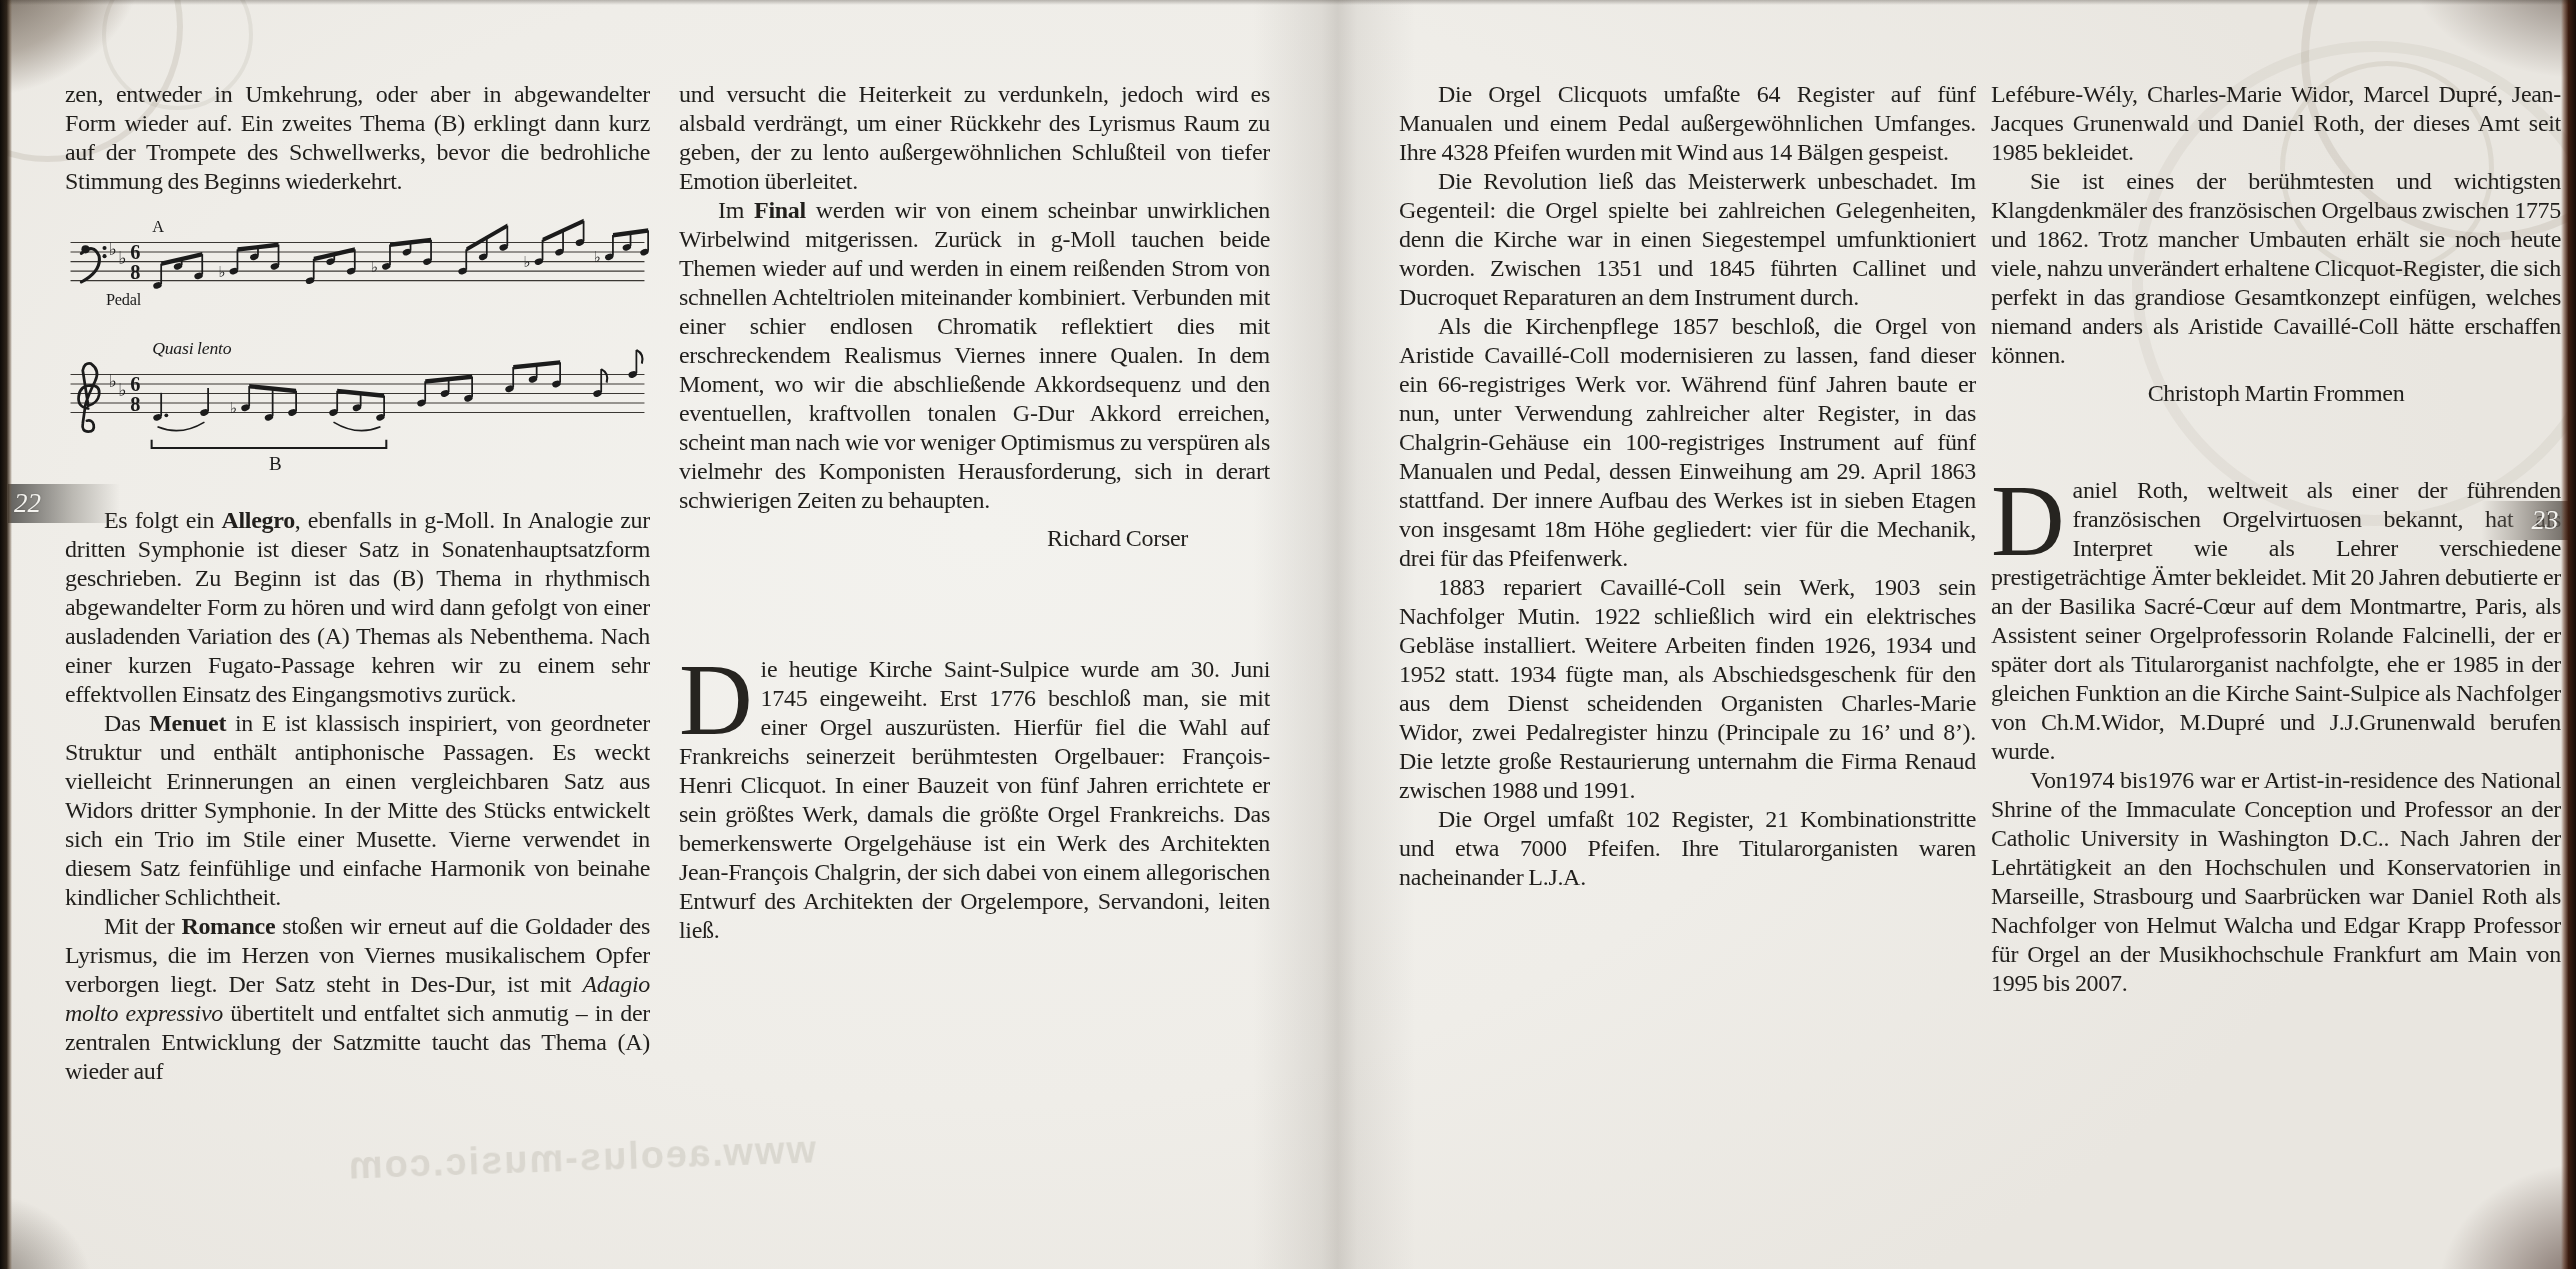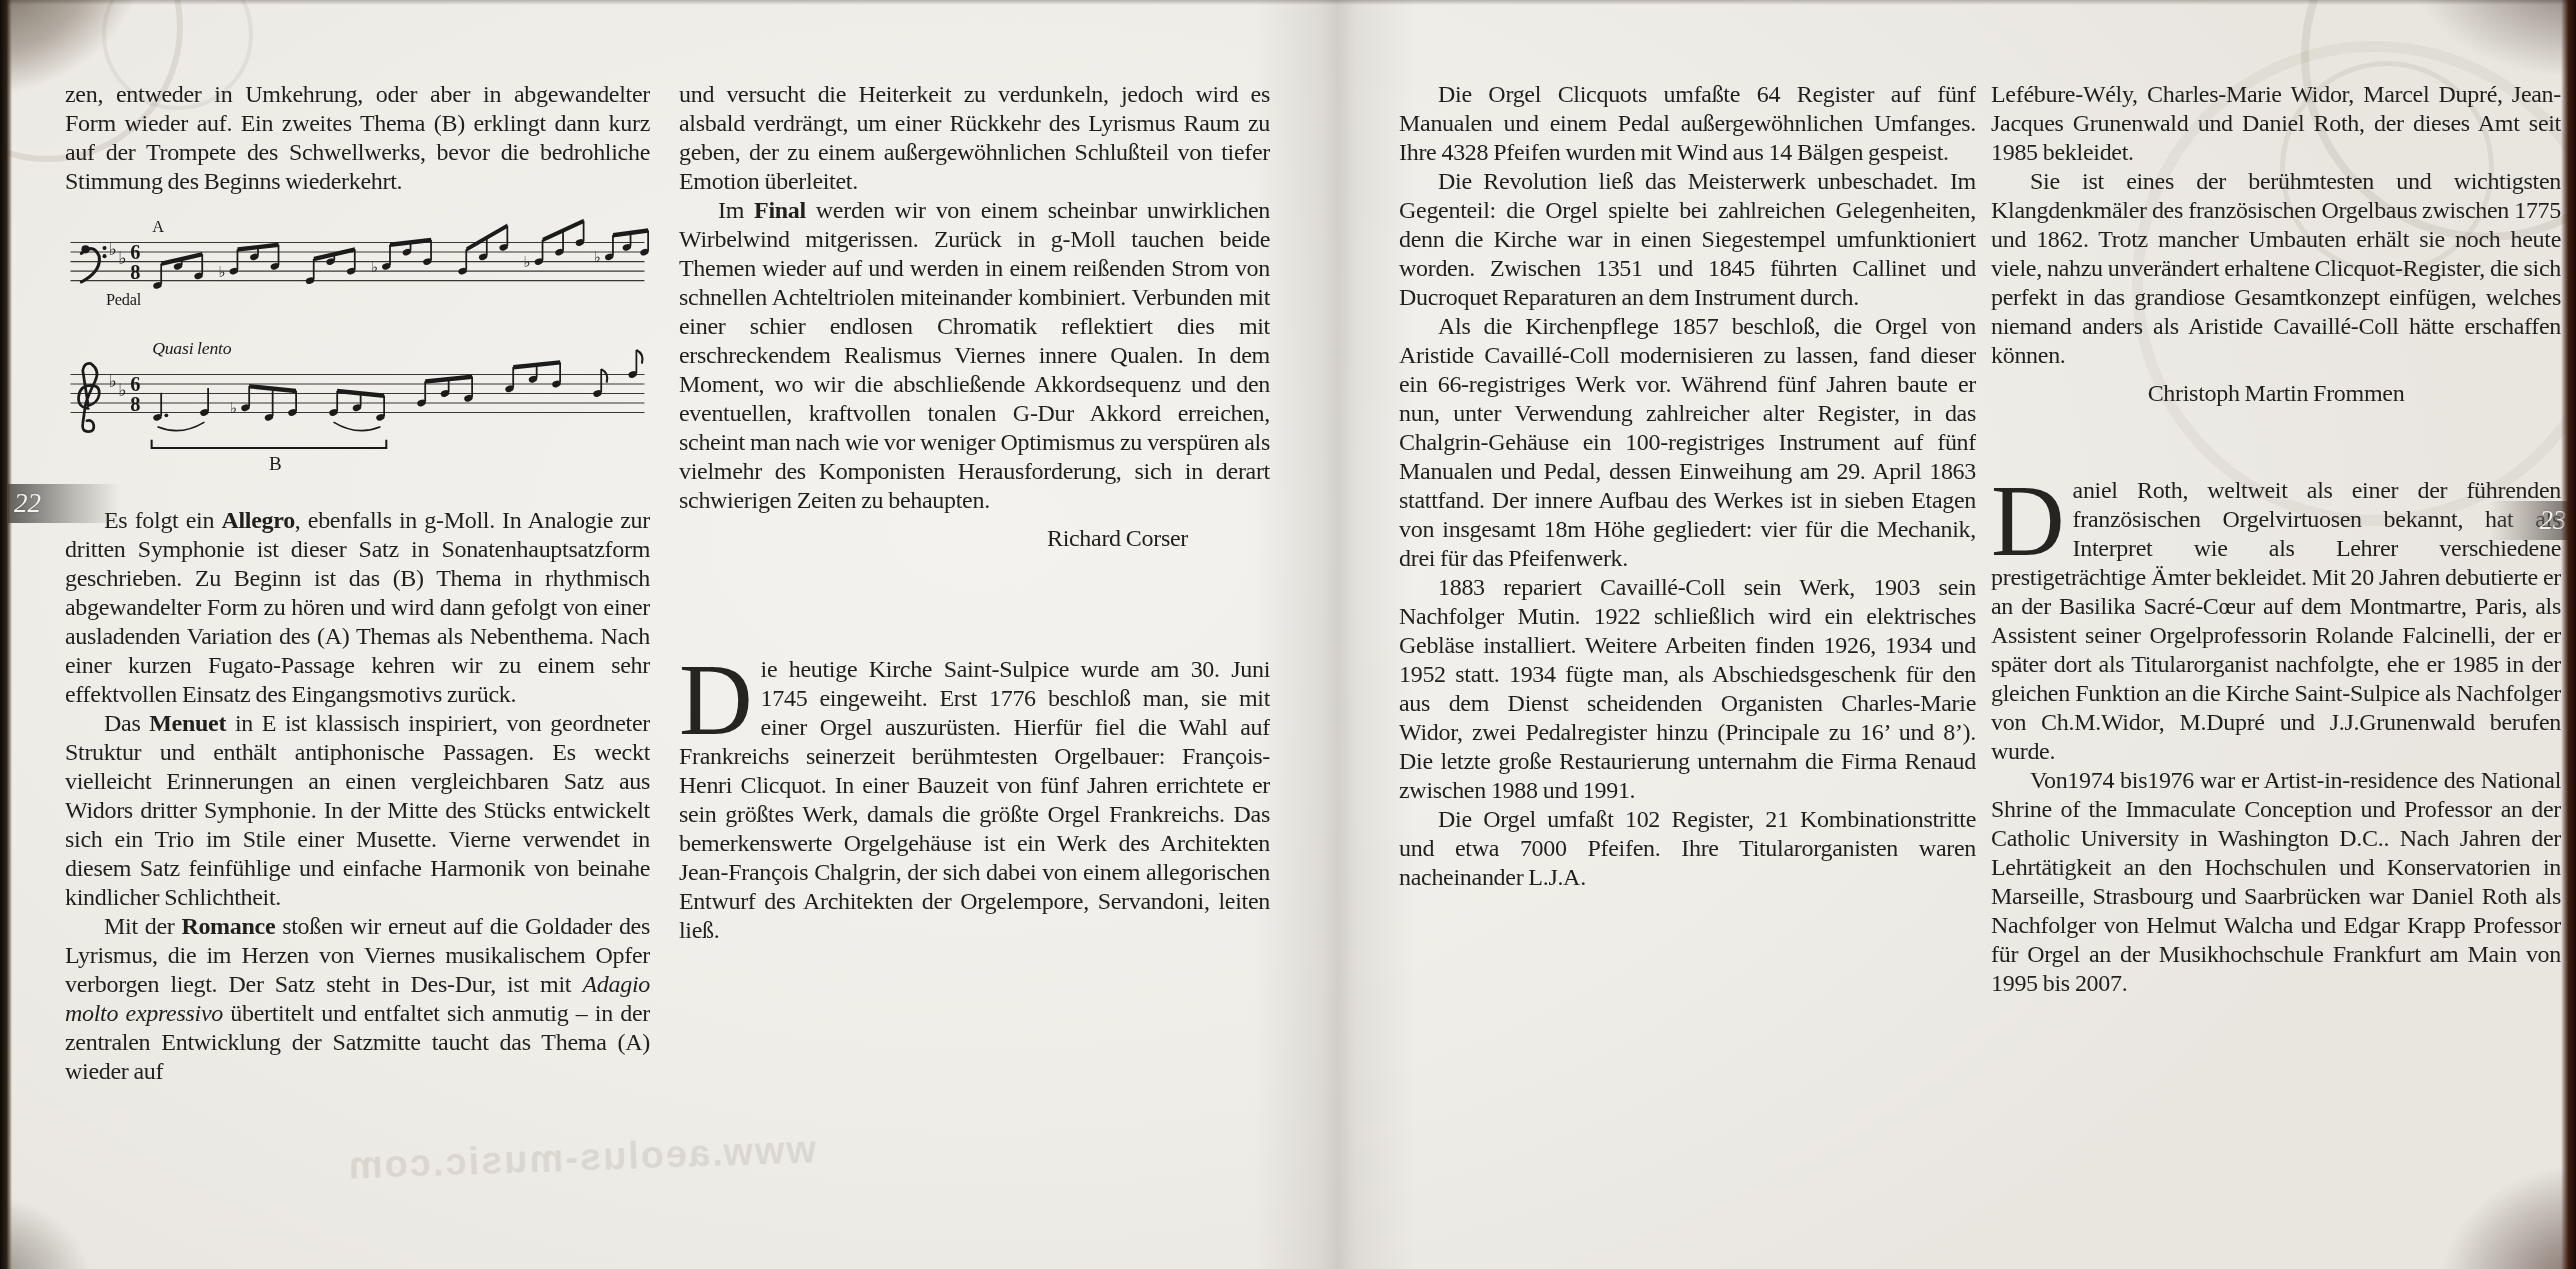--- a/index.html
+++ b/index.html
@@ -28,21 +28,21 @@
   .g3{right:-41px;top:41px;width:463px;height:463px;border:11px solid rgba(130,113,90,.08);}
   .g4{left:-88px;top:-109px;width:259px;height:259px;border:6.8px solid rgba(120,105,85,.14);}
   .g5{left:102px;top:-41px;width:143px;height:143px;border:4.1px solid rgba(120,105,85,.10);}
   .watermark{position:absolute;left:435px;top:1135px;width:381px;transform:scaleX(-1) rotate(2deg);
     font-family:"Liberation Sans",sans-serif;font-weight:bold;font-size:38px;letter-spacing:2px;
     color:rgba(100,90,72,.14);white-space:nowrap;filter:blur(0.7px);}
   
   .badge{position:absolute;height:39px;display:flex;align-items:center;}
   .badge-left{left:8px;top:484px;width:112px;padding-left:6px;
     background:linear-gradient(90deg,rgba(74,73,70,.85),rgba(125,122,115,.45) 55%,transparent 95%);}
-  .badge-right{right:0;top:501px;width:82px;justify-content:flex-end;padding-right:9.5px;
+  .badge-right{right:8px;top:501px;width:82px;justify-content:flex-end;padding-right:9.5px;
     background:linear-gradient(270deg,rgba(90,84,78,.85),rgba(130,124,116,.4) 60%,transparent 95%);}
   .pagenum{font-style:italic;font-size:27px;color:#f4f3ef;text-shadow:0 0 2px rgba(0,0,0,.25);}
   
   .col{position:absolute;top:80px;height:1157px;overflow:hidden;
     font-size:24px;line-height:29px;letter-spacing:-0.3px;word-spacing:-0.7px;text-align:justify;}
   .col1{left:65px;width:585px;}
   .col2{left:679px;width:591px;}
   .col3{left:1399px;width:577px;}
   .col4{left:1991px;width:570px;}
   .para{margin:0;}
@@ -198,21 +198,21 @@
           <path d="M135.88372093023256,313 Q170.3953488372093,327 204.90697674418604,306" fill="none" stroke="#1b1b1b" stroke-width="2.4"></path>
           <path d="M394.7209302325581,306 Q429.23255813953483,327 463.7441860465116,313" fill="none" stroke="#1b1b1b" stroke-width="2.4"></path>
           <path d="M127.25581395348837,332 L127.25581395348837,344 L472.3720930232558,344 L472.3720930232558,332" fill="none" stroke="#1b1b1b" stroke-width="3"></path>
           <text x="299.8139534883721" y="376" font-size="28" fill="#1b1b1b">B</text>
         </svg></div>
       <p class="para ind"><span>Es folgt ein </span><span class="b">Allegro</span><span>, ebenfalls in g-Moll. In Analogie zur dritten Symphonie ist dieser Satz in Sonatenhauptsatzform geschrieben. Zu Beginn ist das (B) Thema in rhythmisch abgewandelter Form zu hören und wird dann gefolgt von einer ausladenden Variation des (A) Themas als Nebenthema. Nach einer kurzen Fugato-Passage kehren wir zu einem sehr effektvollen Einsatz des Eingangsmotivs zurück.</span></p>
       <p class="para ind"><span>Das </span><span class="b">Menuet</span><span> in E ist klassisch inspiriert, von geordneter Struktur und enthält antiphonische Passagen. Es weckt vielleicht Erinnerungen an einen vergleichbaren Satz aus Widors dritter Symphonie. In der Mitte des Stücks entwickelt sich ein Trio im Stile einer Musette. Vierne verwendet in diesem Satz feinfühlige und einfache Harmonik von beinahe kindlicher Schlichtheit.</span></p>
       <p class="para ind"><span>Mit der </span><span class="b">Romance</span><span> stoßen wir erneut auf die Goldader des Lyrismus, die im Herzen von Viernes musikalischem Opfer verborgen liegt. Der Satz steht in Des-Dur, ist mit </span><span class="i">Adagio molto expressivo</span><span> übertitelt und entfaltet sich anmutig – in der zentralen Entwicklung der Satzmitte taucht das Thema (A) wieder auf</span></p>
     </div>
   <div class="col col2">
-      <p class="para"><span>und versucht die Heiterkeit zu verdunkeln, jedoch wird es alsbald verdrängt, um einer Rückkehr des Lyrismus Raum zu geben, der zu einem außergewöhnlichen Schlußteil von tiefer Emotion überleitet.</span></p>
+      <p class="para"><span>und versucht die Heiterkeit zu verdunkeln, jedoch wird es alsbald verdrängt, um einer Rückkehr des Lyrismus Raum zu geben, der zu lento außergewöhnlichen Schlußteil von tiefer Emotion überleitet.</span></p>
       <p class="para ind"><span>Im </span><span class="b">Final</span><span> werden wir von einem scheinbar unwirklichen Wirbelwind mitgerissen. Zurück in g-Moll tauchen beide Themen wieder auf und werden in einem reißenden Strom von schnellen Achteltriolen miteinander kombiniert. Verbunden mit einer schier endlosen Chromatik reflektiert dies mit erschreckendem Realismus Viernes innere Qualen. In dem Moment, wo wir die abschließende Akkordsequenz und den eventuellen, kraftvollen tonalen G-Dur Akkord erreichen, scheint man nach wie vor weniger Optimismus zu verspüren als vielmehr des Komponisten Herausforderung, sich in derart schwierigen Zeiten zu behaupten.</span></p>
       <p class="sig sig-r">Richard Corser</p>
       <p class="para" style="margin-top: 102px;"><span class="dcap">D</span><span>ie heutige Kirche Saint-Sulpice wurde am 30. Juni 1745 eingeweiht. Erst 1776 beschloß man, sie mit einer Orgel auszurüsten. Hierfür fiel die Wahl auf Frankreichs seinerzeit berühmtesten Orgelbauer: François-Henri Clicquot. In einer Bauzeit von fünf Jahren errichtete er sein größtes Werk, damals die größte Orgel Frankreichs. Das bemerkenswerte Orgelgehäuse ist ein Werk des Architekten Jean-François Chalgrin, der sich dabei von einem allegorischen Entwurf des Architekten der Orgelempore, Servandoni, leiten ließ.</span></p>
     </div>
   <div class="col col3">
       <p class="para ind"><span>Die Orgel Clicquots umfaßte 64 Register auf fünf Manualen und einem Pedal außergewöhnlichen Umfanges. Ihre 4328 Pfeifen wurden mit Wind aus 14 Bälgen gespeist.</span></p>
       <p class="para ind"><span>Die Revolution ließ das Meisterwerk unbeschadet. Im Gegenteil: die Orgel spielte bei zahlreichen Gelegenheiten, denn die Kirche war in einen Siegestempel umfunktioniert worden. Zwischen 1351 und 1845 führten Callinet und Ducroquet Reparaturen an dem Instrument durch.</span></p>
       <p class="para ind"><span>Als die Kirchenpflege 1857 beschloß, die Orgel von Aristide Cavaillé-Coll modernisieren zu lassen, fand dieser ein 66-registriges Werk vor. Während fünf Jahren baute er nun, unter Verwendung zahlreicher alter Register, in das Chalgrin-Gehäuse ein 100-registriges Instrument auf fünf Manualen und Pedal, dessen Einweihung am 29. April 1863 stattfand. Der innere Aufbau des Werkes ist in sieben Etagen von insgesamt 18m Höhe gegliedert: vier für die Mechanik, drei für das Pfeifenwerk.</span></p>
       <p class="para ind"><span>1883 repariert Cavaillé-Coll sein Werk, 1903 sein Nachfolger Mutin. 1922 schließlich wird ein elektrisches Gebläse installiert. Weitere Arbeiten finden 1926, 1934 und 1952 statt. 1934 fügte man, als Abschiedsgeschenk für den aus dem Dienst scheidenden Organisten Charles-Marie Widor, zwei Pedalregister hinzu (Principale zu 16’ und 8’). Die letzte große Restaurierung unternahm die Firma Renaud zwischen 1988 und 1991.</span></p>
       <p class="para ind"><span>Die Orgel umfaßt 102 Register, 21 Kombinationstritte und etwa 7000 Pfeifen. Ihre Titularorganisten waren nacheinander L.J.A.</span></p>

